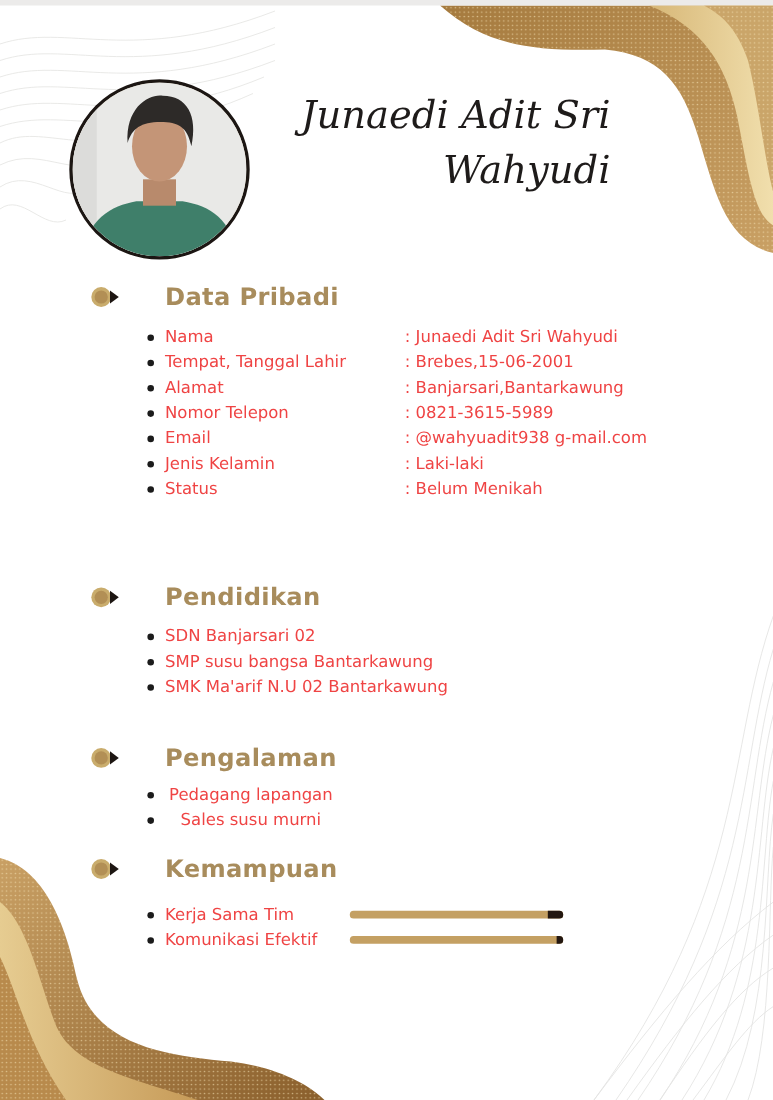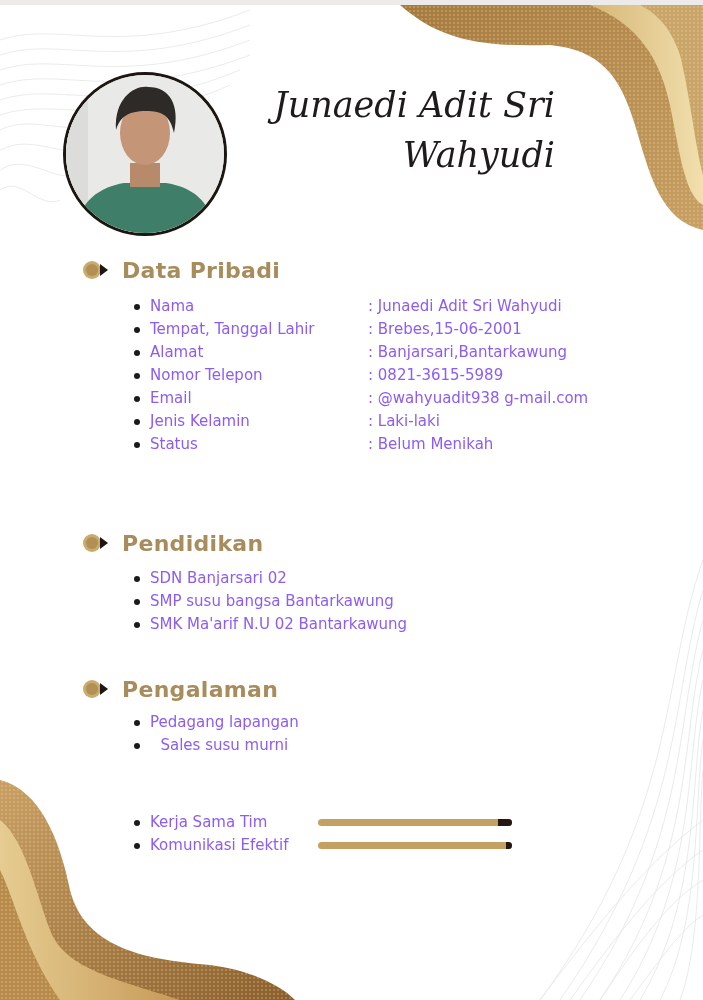--- a/index.html
+++ b/index.html
@@ -3,25 +3,25 @@
 <meta charset="utf-8">
 <style>
   html, body { margin:0; padding:0; }
   body { width:703px; height:1000px; position:relative; overflow:hidden; background:#ffffff; font-family:"DejaVu Sans", sans-serif; color:#2a2a2a; }
   .topstrip { position:absolute; left:0; top:0; width:703px; height:5px; background:#ecebea; }
   .deco { position:absolute; pointer-events:none; }
   .photo { position:absolute; left:63px; top:72px; width:158px; height:158px; border-radius:50%; border:3px solid #1c1613; box-shadow:0 0 0 3px #d9c69a inset; overflow:hidden; background:#e8e8e6; }
   .name { position:absolute; left:255px; top:80px; width:300px; text-align:right; font-family:"DejaVu Serif", serif; font-style:italic; font-size:35px; line-height:50px; color:#1e1b1a; }
   .name .l2 { display:block; margin-left:-6px; }
   .section { position:absolute; left:80px; }
-  .sec-head { display:flex; align-items:center; height:30px; }
+  .sec-head { display:flex; align-items:center; height:30px;gap:28px; }
   .sec-icon { width:34px; height:20px; margin-right:8px; position:relative; }
   .sec-title { font-family:"DejaVu Sans", sans-serif; font-weight:bold; font-size:22px; color:#a88c5c; letter-spacing:0.3px; }
   ul.items { list-style:none; margin:0; padding:0; }
-  ul.items li { position:relative; height:23px; line-height:23px; font-size:15px; color:#8b5cf6; padding-left:70px; }
+  ul.items li { position:relative; height:23px; line-height:23px; font-size:15px; color:#ef4444; padding-left:70px; }
   ul.items li::before { content:""; position:absolute; left:54px; top:9px; width:6px; height:6px; border-radius:50%; background:#1b1b1b; }
   .kv .label { display:inline-block; width:218px; }
   .skill { display:flex; align-items:center; }
   .skill .label { display:inline-block; width:168px; }
   .bar { height:7px; width:194px; border-radius:4px; background:#c4a063; position:relative; }
   .bar .end { position:absolute; right:0; top:0; height:7px; border-radius:0 4px 4px 0; background:#231710; }
 </style>
 </head>
 <body>
 
@@ -159,21 +159,29 @@
       </svg>
     <span class="sec-title">Pengalaman</span>
   </div>
   <ul class="items" style="margin-top:7px;text-align:center;">
     <li>Pedagang lapangan</li>
     <li>Sales susu murni</li>
   </ul>
 </div>
 
 <div class="section" style="top:775px;">
-  <ul class="items" style="margin-top:36px;">
+  <div class="sec-head">
+    <svg class="sec-icon" viewBox="0 0 34 20">
+        <circle cx="12" cy="10" r="9" fill="#c9ac6c"></circle>
+        <circle cx="12" cy="10" r="6" fill="#b28f55"></circle>
+        <path d="M20 4 L28 10 L20 16 Z" fill="#1d1612"></path>
+      </svg>
+    <span class="sec-title">Kemampuan</span>
+  </div>
+  <ul class="items" style="margin-top:15px;">
     <li class="skill">
       <span class="label">Kerja Sama Tim</span>
       <div class="bar">
           <div class="end" style="width:14px"></div>
         </div>
     </li>
     <li class="skill">
       <span class="label">Komunikasi Efektif</span>
       <div class="bar">
           <div class="end" style="width:6px"></div>

